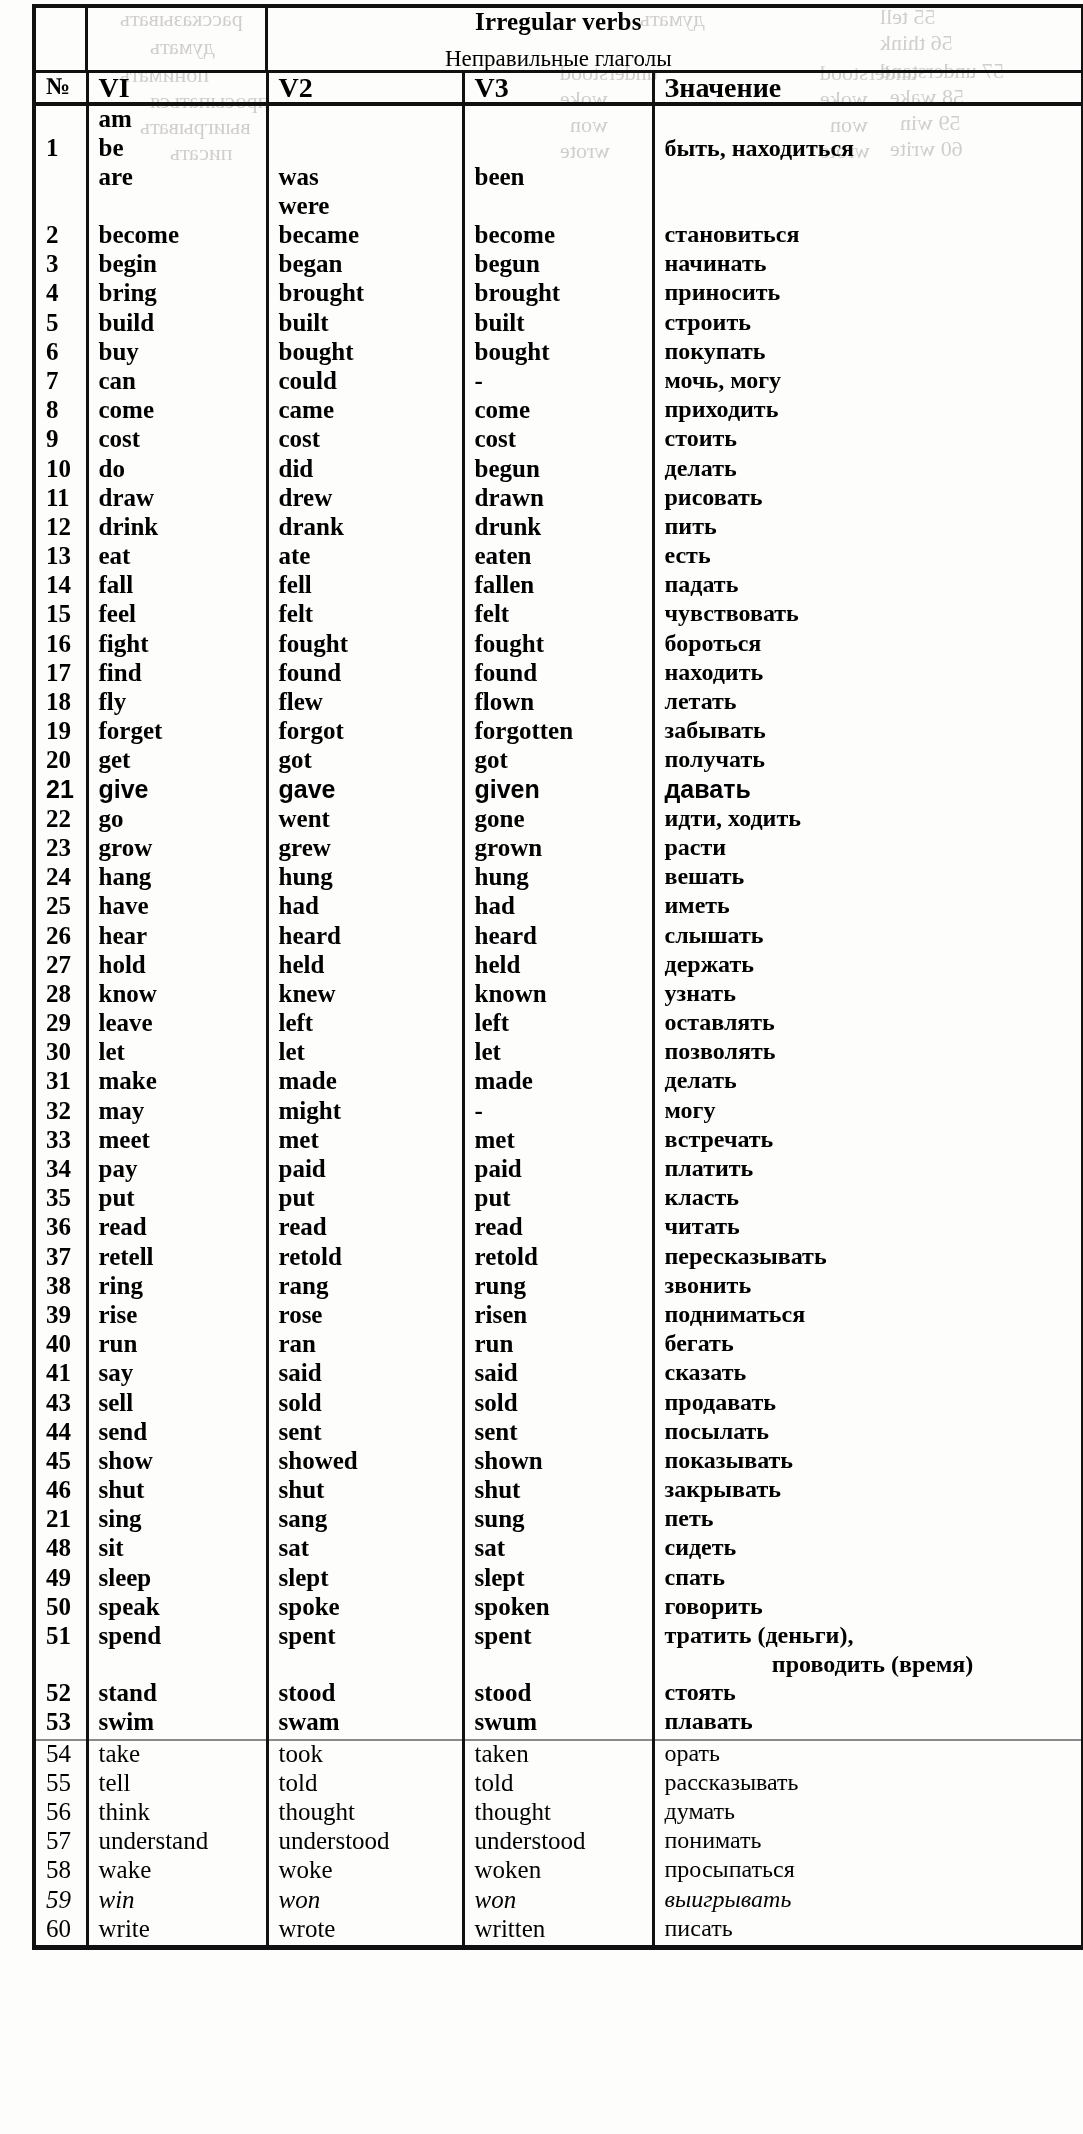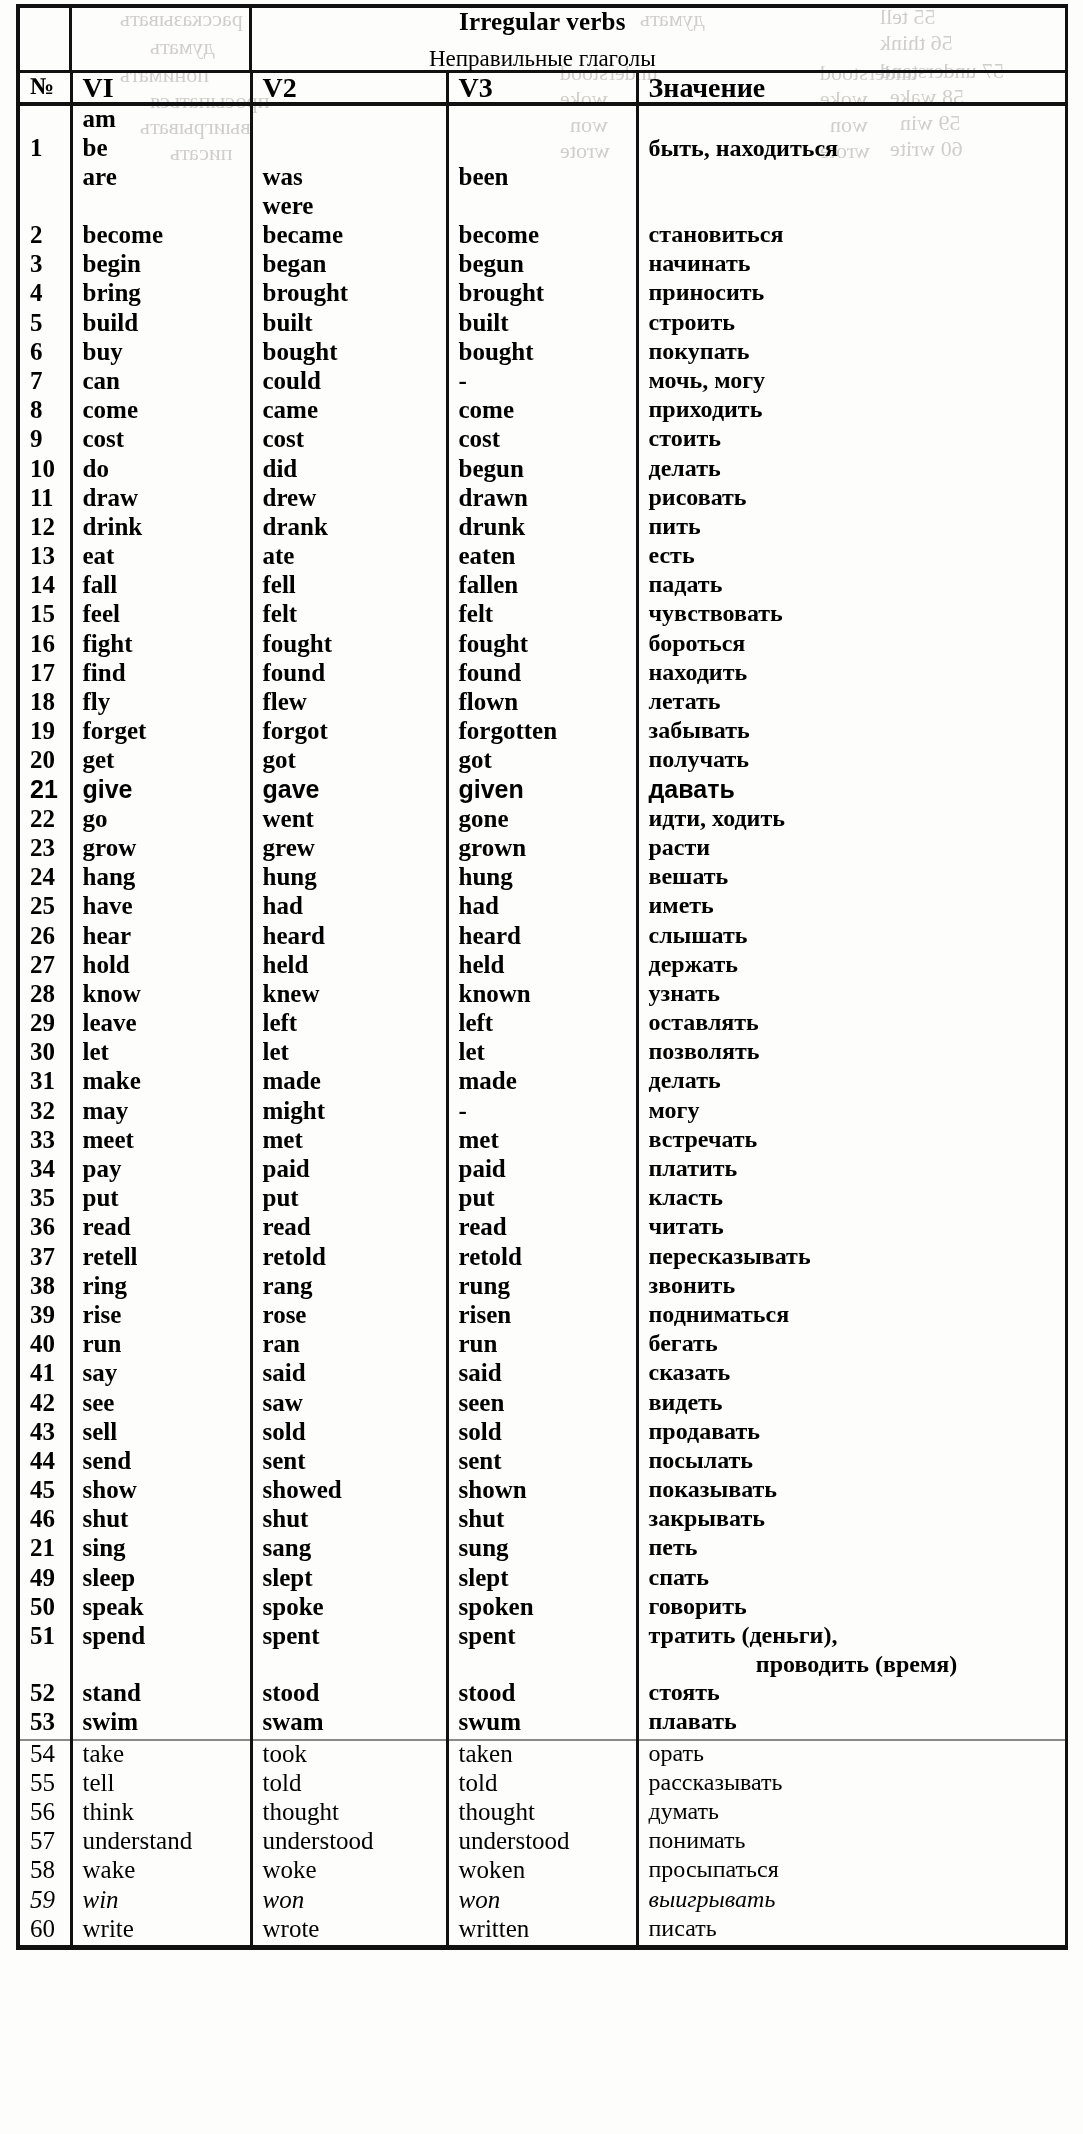--- a/index.html
+++ b/index.html
@@ -23,21 +23,21 @@
     font-family:"Liberation Serif", serif;
     transform:scaleX(-1);
     white-space:nowrap;
     pointer-events:none;
     user-select:none;
     opacity:.85;
   }
   
   #sheet{
     position:absolute;
-    left:16px;top:4px;
+    left:32px;top:4px;
     width:840px;
   }
   table.verbs{
     border-collapse:collapse;
     width:100%;
     table-layout:fixed;
     position:relative;
     z-index:3;
   }
   table.verbs td,table.verbs th{
@@ -469,27 +469,20 @@
             <td class="mean"><span>бегать</span></td>
           </tr>
           <tr class="row">
             <td class="no"><span>41</span></td>
             <td class="v1"><span>say</span></td>
             <td class="v2"><span>said</span></td>
             <td class="v3"><span>said</span></td>
             <td class="mean"><span>сказать</span></td>
           </tr>
           <tr class="row">
-            <td class="no"><span>42</span></td>
-            <td class="v1"><span>see</span></td>
-            <td class="v2"><span>saw</span></td>
-            <td class="v3"><span>seen</span></td>
-            <td class="mean"><span>видеть</span></td>
-          </tr>
-          <tr class="row">
             <td class="no"><span>43</span></td>
             <td class="v1"><span>sell</span></td>
             <td class="v2"><span>sold</span></td>
             <td class="v3"><span>sold</span></td>
             <td class="mean"><span>продавать</span></td>
           </tr>
           <tr class="row">
             <td class="no"><span>44</span></td>
             <td class="v1"><span>send</span></td>
             <td class="v2"><span>sent</span></td>
@@ -509,20 +502,27 @@
             <td class="v2"><span>shut</span></td>
             <td class="v3"><span>shut</span></td>
             <td class="mean"><span>закрывать</span></td>
           </tr>
           <tr class="row">
             <td class="no"><span>21</span></td>
             <td class="v1"><span>sing</span></td>
             <td class="v2"><span>sang</span></td>
             <td class="v3"><span>sung</span></td>
             <td class="mean"><span>петь</span></td>
+          </tr>
+          <tr class="row">
+            <td class="no"><span>48</span></td>
+            <td class="v1"><span>sit</span></td>
+            <td class="v2"><span>sat</span></td>
+            <td class="v3"><span>sat</span></td>
+            <td class="mean"><span>сидеть</span></td>
           </tr>
           <tr class="row">
             <td class="no"><span>49</span></td>
             <td class="v1"><span>sleep</span></td>
             <td class="v2"><span>slept</span></td>
             <td class="v3"><span>slept</span></td>
             <td class="mean"><span>спать</span></td>
           </tr>
           <tr class="row">
             <td class="no"><span>50</span></td>

